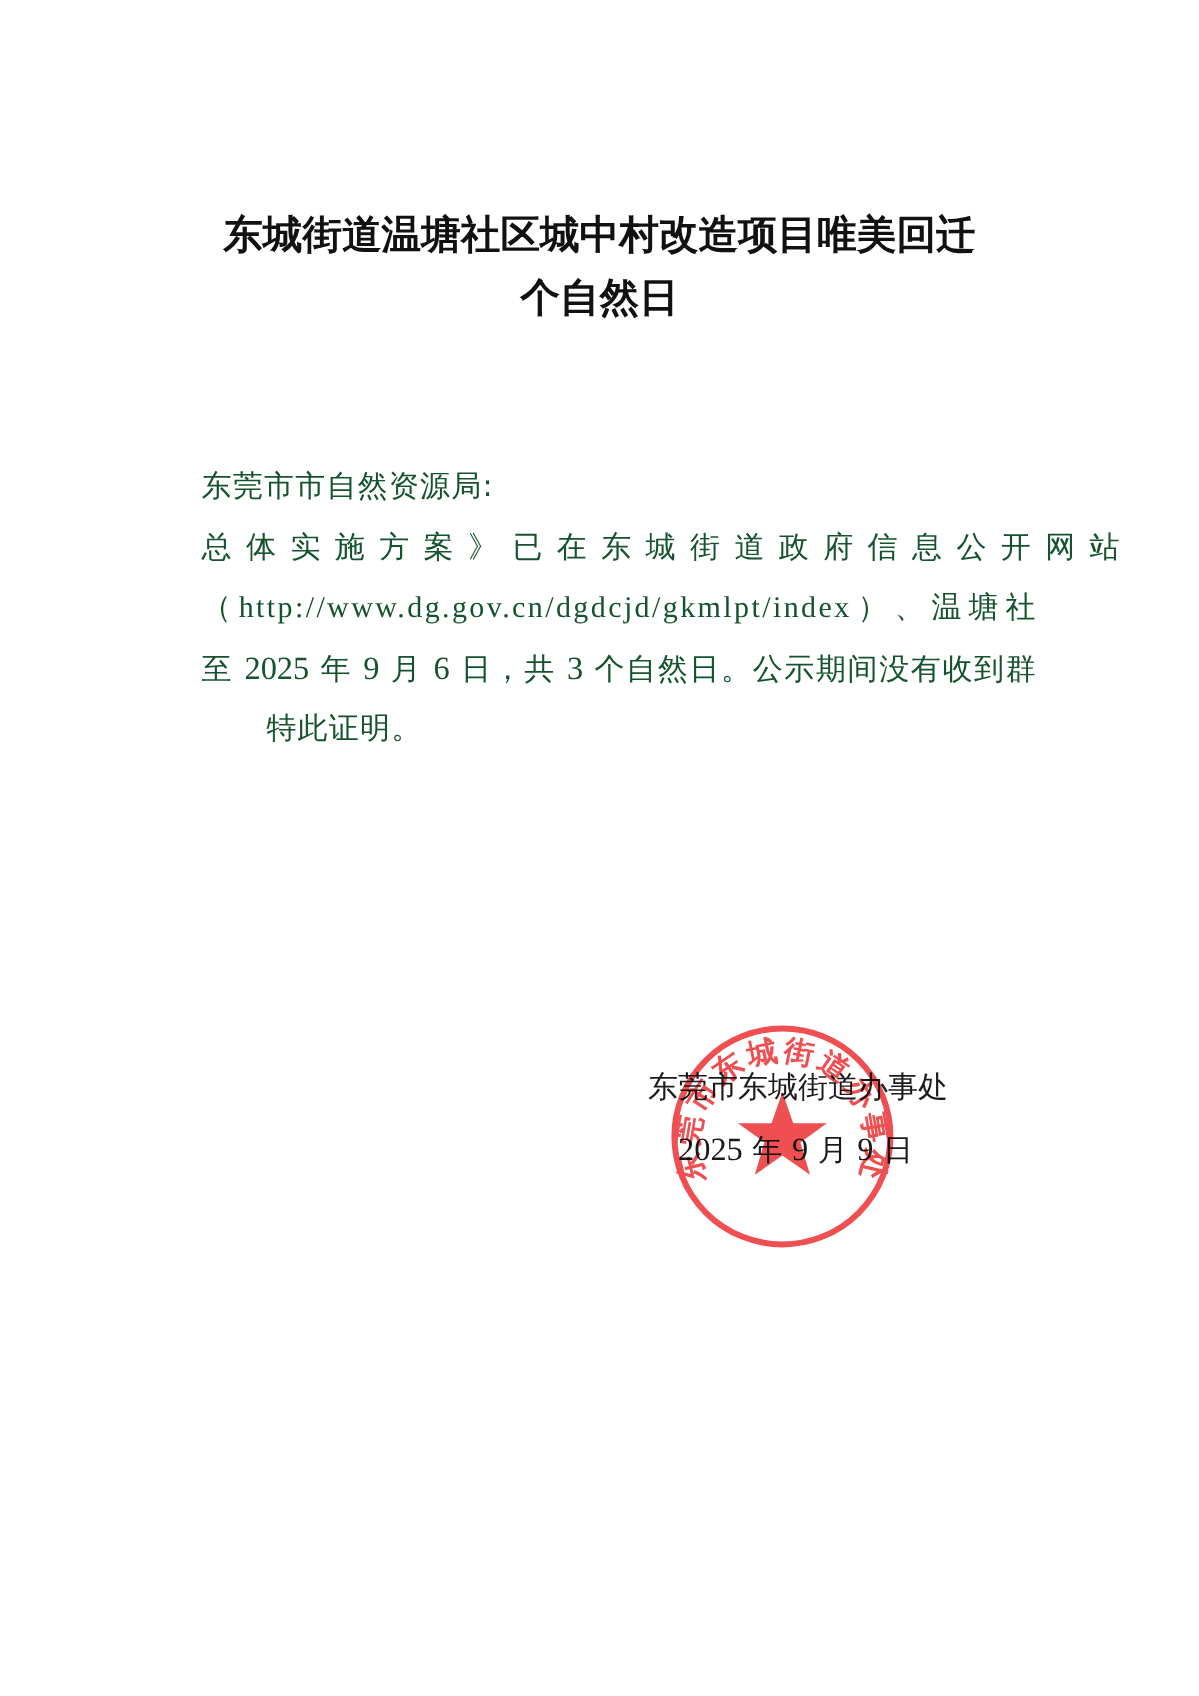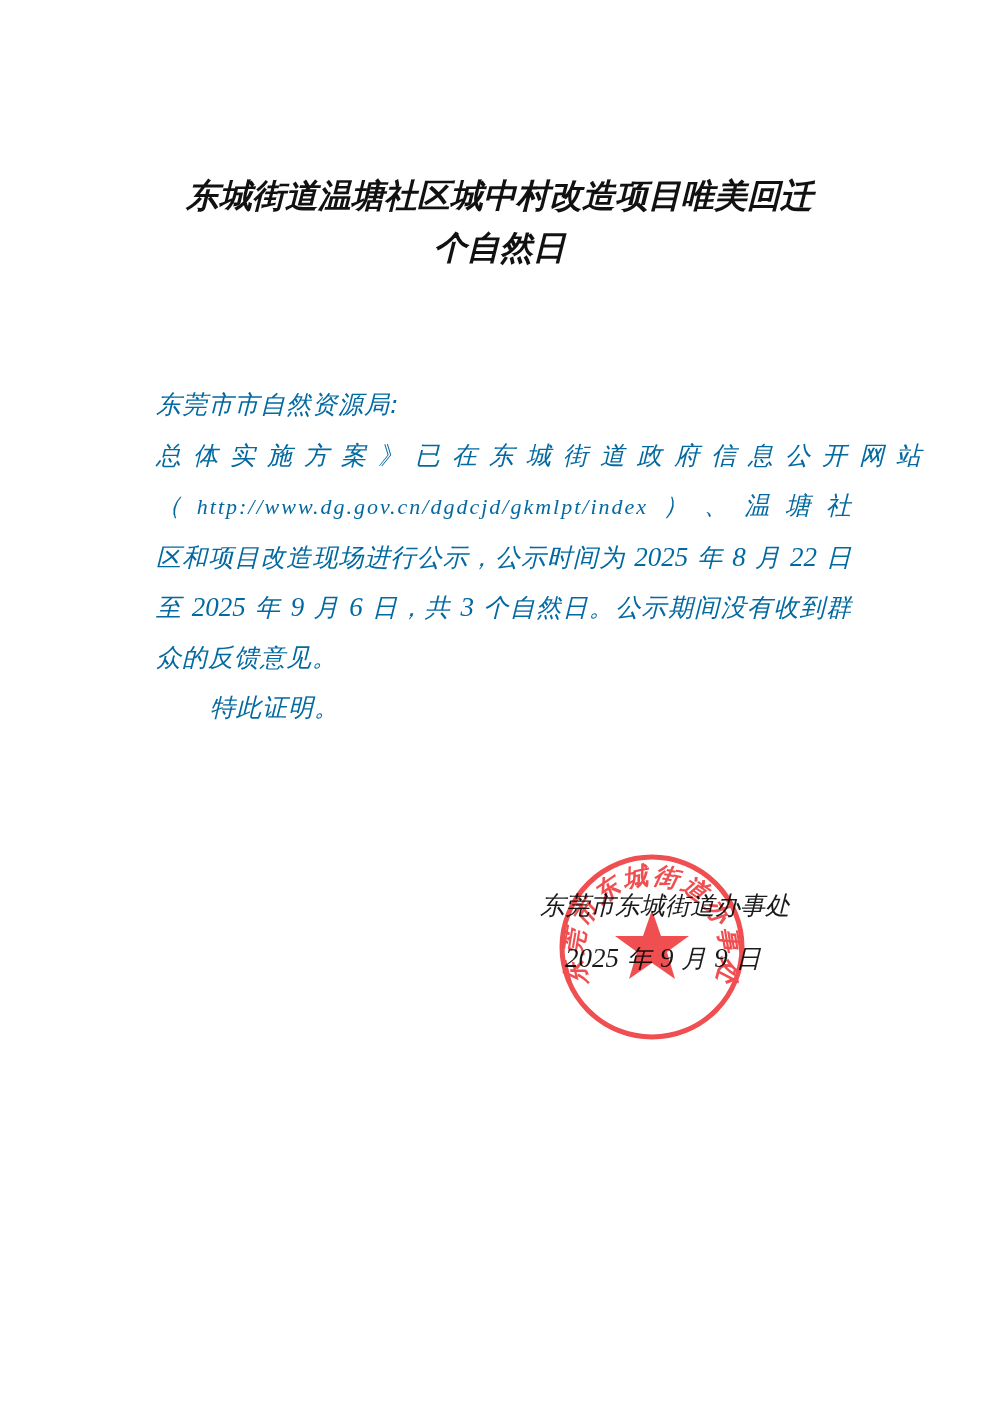--- a/index.html
+++ b/index.html
@@ -13,63 +13,62 @@
       position: relative;
       overflow: hidden;
       font-family: "DejaVu Serif", "Liberation Serif", serif;
       color: #1a1a1a;
     }
     .page {
       position: absolute;
       left: 0; top: 0;
       width: 982px; height: 1413px;
       background: #ffffff;
-      font-style: italic;
     }
     .title {
       position: absolute;
       left: 0;
       width: 999px;
       text-align: center;
       font-family: "DejaVu Serif", "Liberation Serif", serif;
       font-weight: bold;
       font-size: 33px;
       line-height: 52px;
       color: #111;
       top: 170px;
     }
     .title-line { display: block; white-space: nowrap; }
     .body-text {
       position: absolute;
-      left: 156px;
+      left: 168px;
       top: 380px;
       width: 696px;
       font-size: 25px;
       line-height: 50.5px;
-      color: #0369a1;
+      color: #14532d;
       font-family: "DejaVu Sans", "Liberation Sans", sans-serif;
     }
     .line {
       display: block;
       white-space: nowrap;
       height: 50.5px;
       text-align-last: justify;
       text-align: justify;
       letter-spacing: 1px;
     }
     .line.left { text-align-last: left; text-align: left; }
     .line.indent { padding-left: 54px; }
     .line .latin {
       font-family: "Liberation Serif", "DejaVu Serif", serif;
       font-size: 27px;
       letter-spacing: 0;
     }
     .line .url {
       font-family: "Liberation Serif", "DejaVu Serif", serif;
-      font-size: 22px;
+      font-size: 25px;
       letter-spacing: 2px;
     }
     .signature {
       position: absolute;
       left: 540px;
       top: 880px;
       width: 280px;
       font-size: 25px;
       line-height: 52px;
       color: #1a1a1a;
@@ -106,43 +105,33 @@
   <div class="body-text">
     <span class="line left">东莞市市自然资源局:</span>
 
 
     <span class="line" style="letter-spacing:12px;">总体实施方案》已在东城街道政府信息公开网站</span>
 
     <span class="line">
       <span>（</span><span class="url">http://www.dg.gov.cn/dgdcjd/gkmlpt/index</span><span>）、温塘社</span>
     </span>
 
-    <span class="line">
-      <span>区和项目改造现场进行公示，公示时间为</span>
-      <span class="latin">2025</span>
-      <span>年</span>
-      <span class="latin">8</span>
-      <span>月</span>
-      <span class="latin">22</span>
-      <span>日</span>
-    </span>
 
     <span class="line">
       <span>至</span>
       <span class="latin">2025</span>
       <span>年</span>
       <span class="latin">9</span>
       <span>月</span>
       <span class="latin">6</span>
       <span>日，共</span>
       <span class="latin">3</span>
       <span>个自然日。公示期间没有收到群</span>
     </span>
 
-    <span class="line left">众的反馈意见。</span>
 
     <span class="line left indent">特此证明。</span>
   </div>
 
   <div class="signature">
     <span class="sig-line">东莞市东城街道办事处</span>
     <span class="sig-line sig-date">
       <span class="latin">2025</span>
       <span>年</span>
       <span class="latin">9</span>

